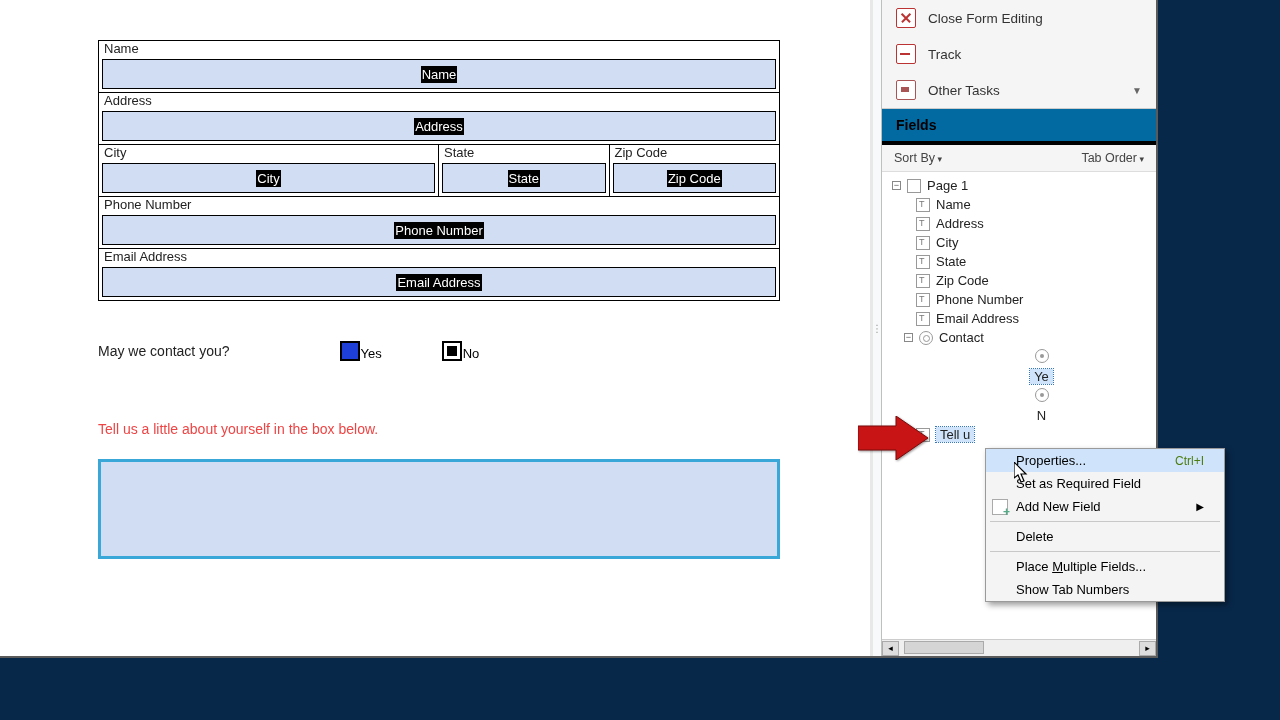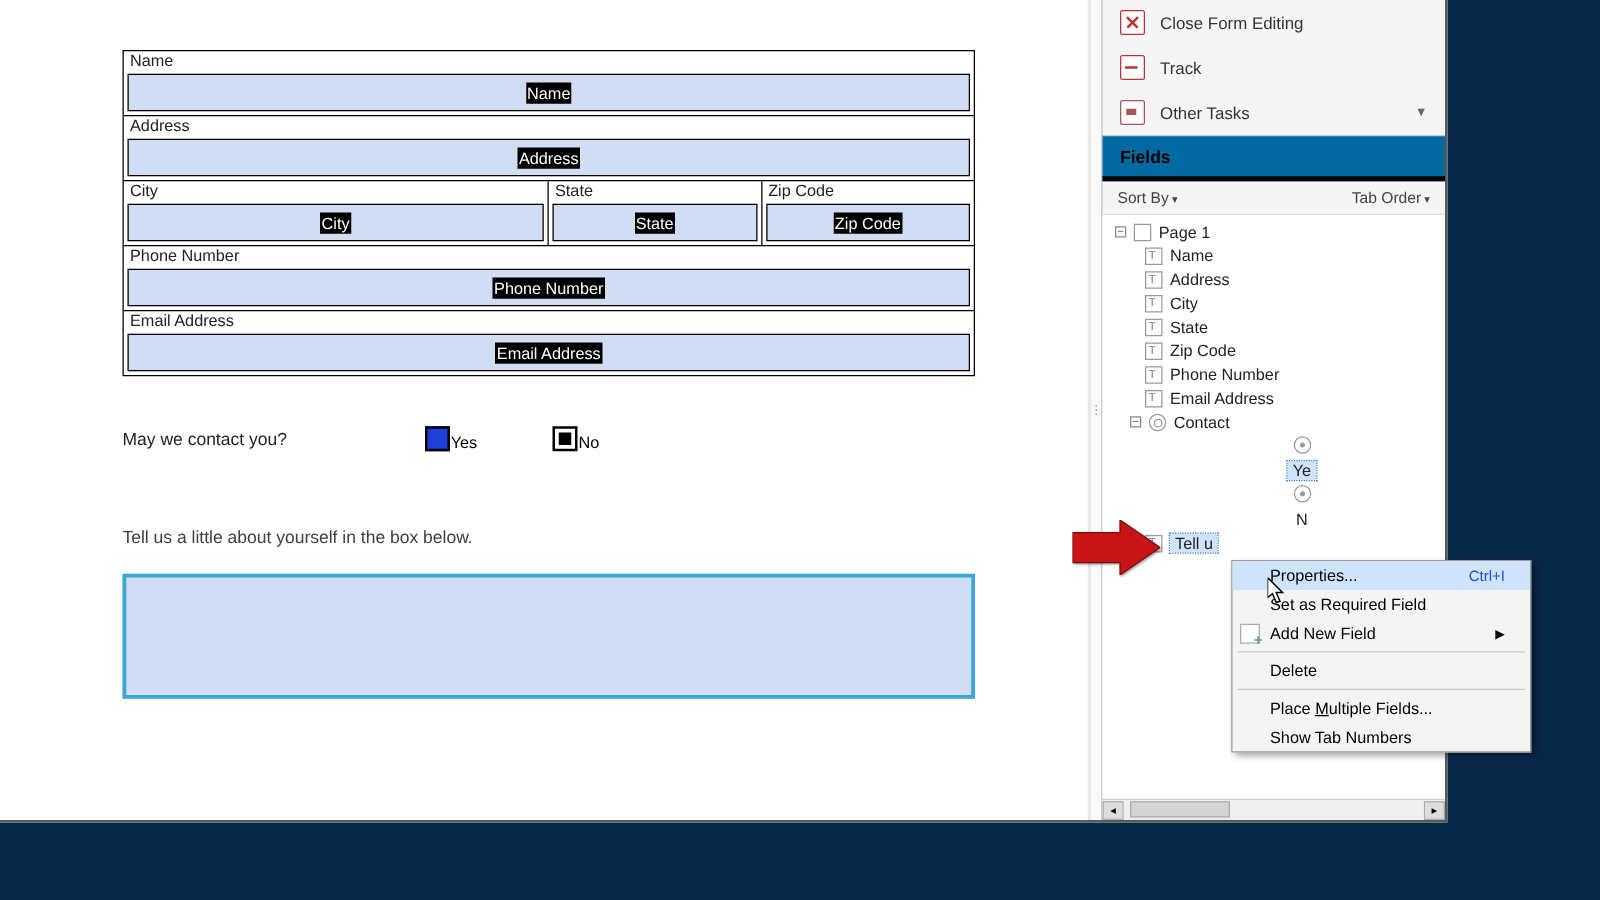--- a/index.html
+++ b/index.html
@@ -87,21 +87,21 @@
   display: flex;
   align-items: center;
   justify-content: center;
 }
 .radio-ctrl.no::after {
   content: "";
   width: 10px;
   height: 10px;
   background: #000;
 }
-.instr { margin-top: 60px; font-size: 14px; color: #404040; }
+.instr { margin-top: 60px; font-size: 14px; color: #ef4444; }
 .textarea-box {
   margin-top: 22px;
   width: 100%;
   height: 100px;
   border: 3px solid #3aa7d9;
   background: #d1ddf3;
 }
 
 
 .side-panel {
@@ -235,21 +235,21 @@
   z-index: 100;
   font-size: 13px;
 }
 .ctx-item {
   display: flex;
   align-items: center;
   padding: 4px 20px 4px 30px;
   position: relative;
 }
 .ctx-item.hi { background: #cfe4fb; }
-.ctx-item .shortcut { margin-left: auto; color: #1d4ed8; font-size: 12px; }
+.ctx-item .shortcut { margin-left: auto; color: #4d7c0f; font-size: 12px; }
 .ctx-item .sub { margin-left: auto; font-size: 10px; }
 .ctx-sep { height: 1px; background: #c8c8c8; margin: 3px 4px; }
 .ctx-icon {
   position: absolute;
   left: 6px; top: 4px;
   width: 16px; height: 16px;
   border: 1px solid #aaa;
   background: #fff;
 }
 .ctx-icon::after { content: "+"; font-size: 12px; color: #5a8; position: absolute; right: -3px; bottom: -5px; font-weight: bold; }

